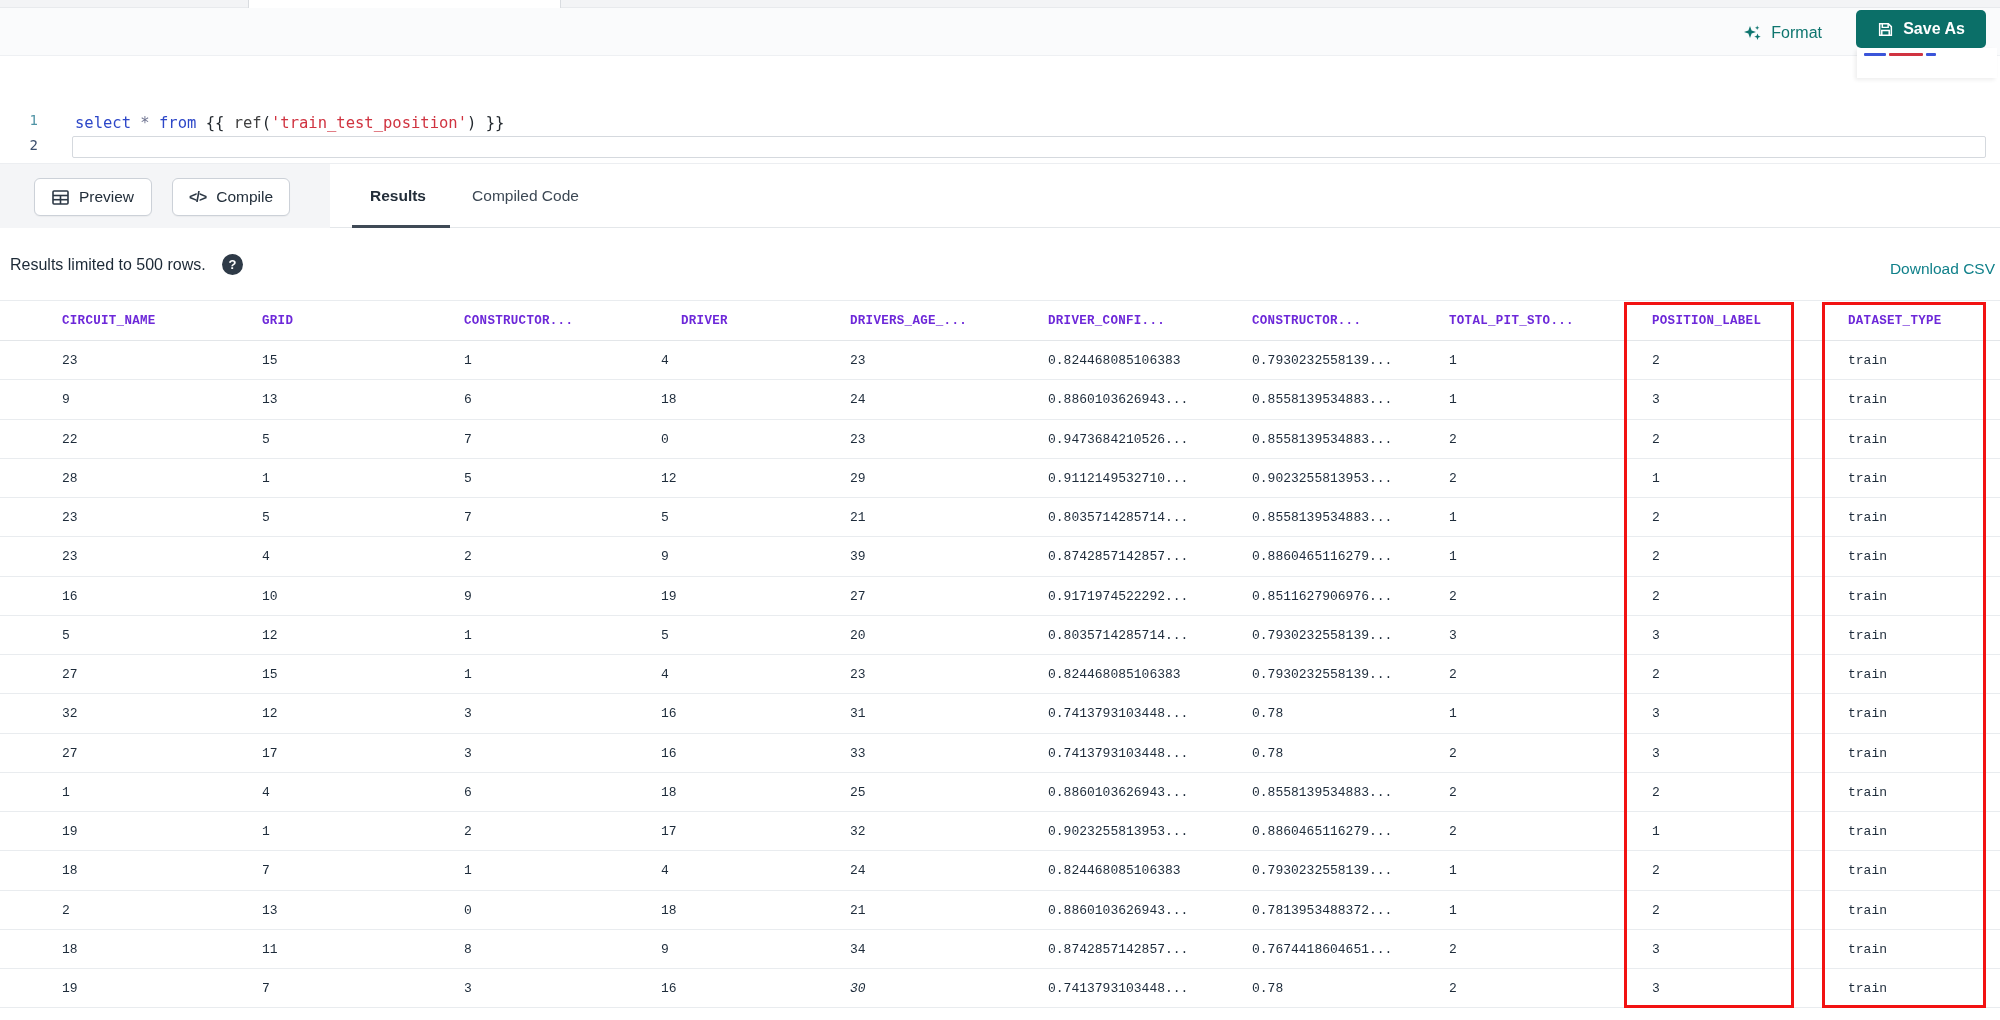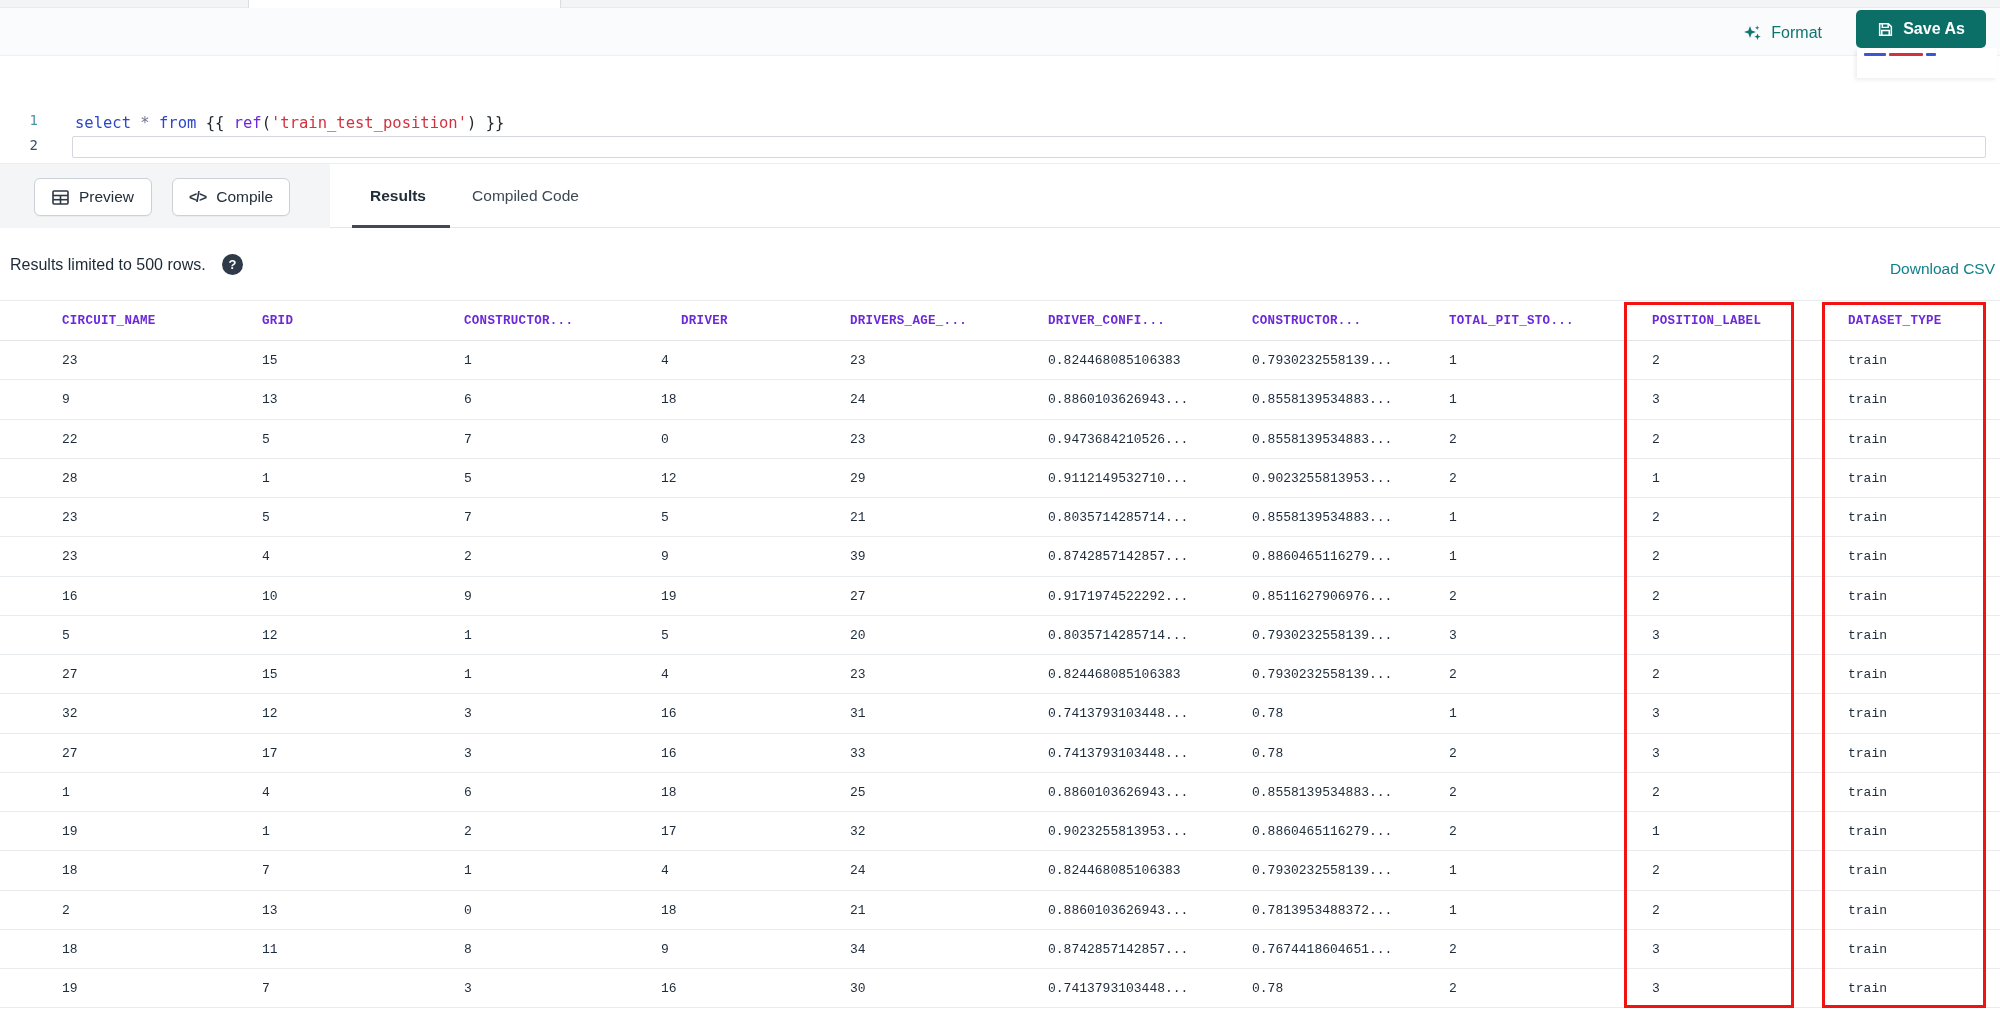--- a/index.html
+++ b/index.html
@@ -27,21 +27,21 @@
   .editor { position:absolute; top:56px; left:0; width:2000px; height:107px; background:#fff; }
   .ln { position:absolute; width:22px; text-align:right; font-family:"DejaVu Sans Mono", monospace;
     font-size:14px; }
   .ln1 { left:16px; top:56px; color:#4f93a5; }
   .ln2 { left:16px; top:81px; color:#3c4f6e; }
   .codeline { position:absolute; left:75px; top:55px; height:24px; line-height:24px;
     font-family:"DejaVu Sans Mono", monospace; font-size:15.5px; white-space:pre; }
   .tok-keyword { color:#2d47c8; }
   .tok-operator { color:#6e7390; }
   .tok-brace { color:#23292f; }
-  .tok-function { color:#6d28d9; }
+  .tok-function { color:#404040; }
   .tok-string { color:#d03340; }
   .tok-plain { color:#23292f; }
   .activeline { position:absolute; left:72px; top:80px; width:1914px; height:22px;
     border:1px solid #d5d9de; border-radius:2px; background:#fff; }
 
   
   .minimap { position:absolute; right:3px; top:48px; width:140px; height:30px; background:#fff;
     box-shadow:-2px 2px 4px rgba(0,0,0,0.07); }
   .mseg { position:absolute; top:5px; height:3px; border-radius:1px; }
   .mseg.b  { left:7px;  width:22px; background:#3b55d9; }
@@ -374,21 +374,21 @@
           <span class="tcell" style="left: 1252px;">0.7674418604651...</span>
           <span class="tcell" style="left: 1449px;">2</span>
           <span class="tcell" style="left: 1652px;">3</span>
           <span class="tcell" style="left: 1848px;">train</span>
         </div>
         <div class="trow">
           <span class="tcell" style="left: 62px;">19</span>
           <span class="tcell" style="left: 262px;">7</span>
           <span class="tcell" style="left: 464px;">3</span>
           <span class="tcell" style="left: 661px;">16</span>
-          <span class="tcell" style="left: 850px;">30</span>
+          <span class="tcell" style="left: 850px; font-style: italic;">30</span>
           <span class="tcell" style="left: 1048px;">0.7413793103448...</span>
           <span class="tcell" style="left: 1252px;">0.78</span>
           <span class="tcell" style="left: 1449px;">2</span>
           <span class="tcell" style="left: 1652px;">3</span>
           <span class="tcell" style="left: 1848px;">train</span>
         </div>
       </div>
   </div>
 
   <div class="redbox redbox1"></div>

